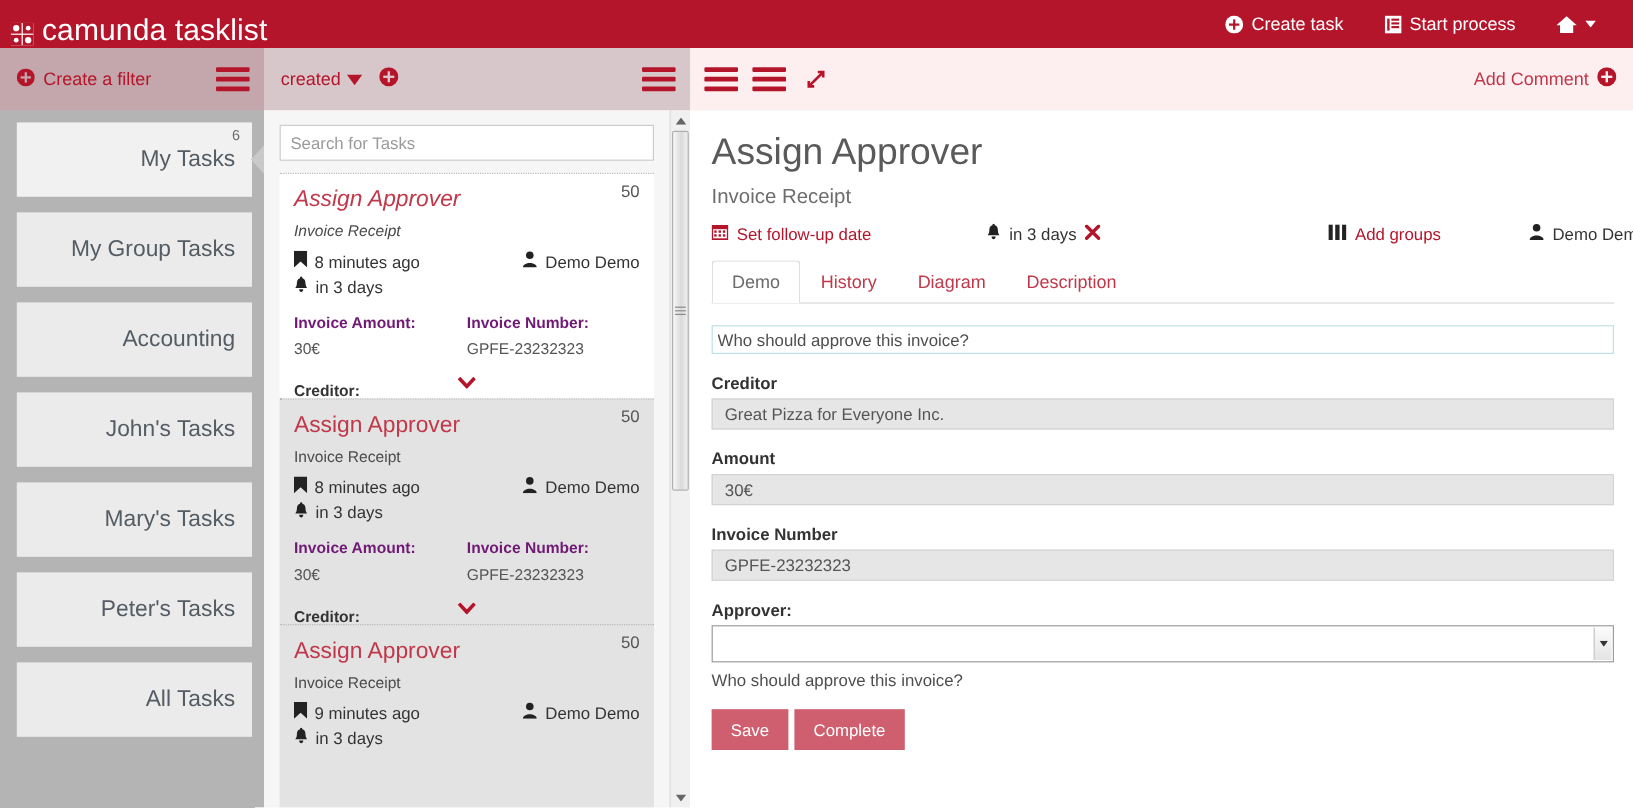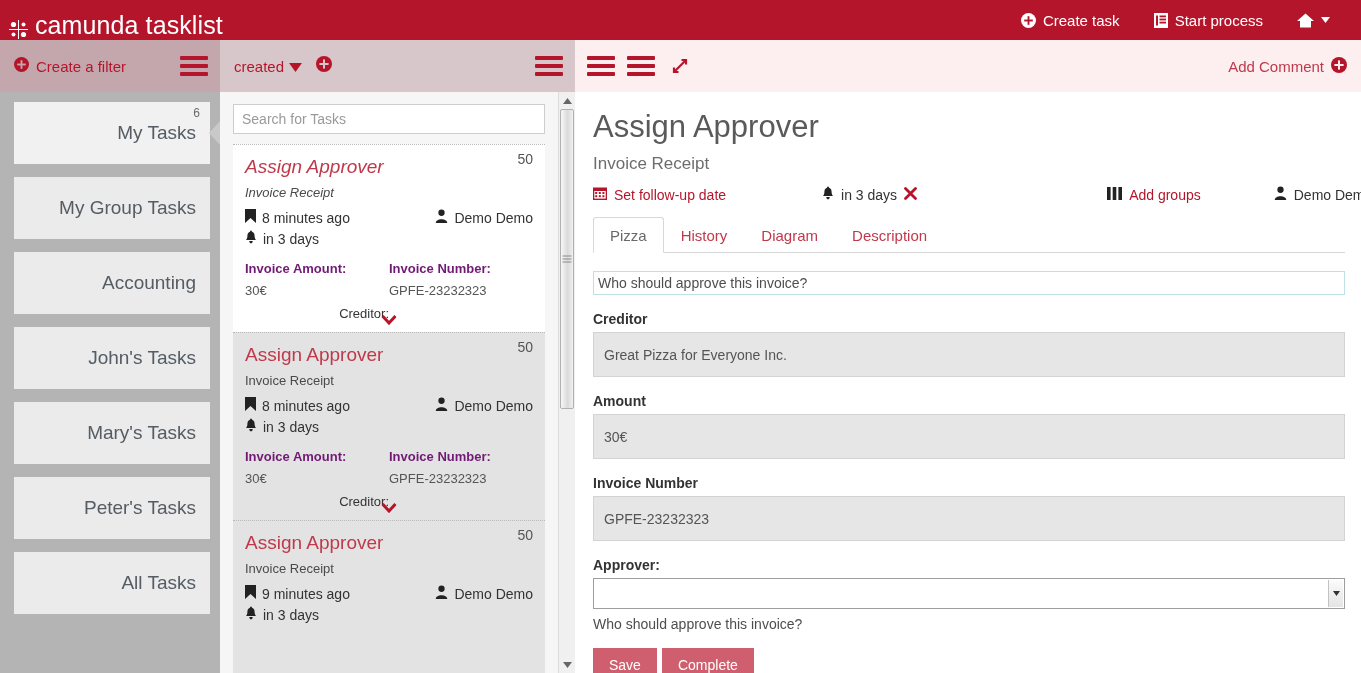--- a/index.html
+++ b/index.html
@@ -100,21 +100,21 @@
   .task-card.active .task-name { font-style: italic; }
   .task-proc { color: #4a4a4a; font-size: 13px; margin-top: 7px; }
   .task-card.active .task-proc { font-style: italic; }
   .task-meta { display: flex; justify-content: space-between; margin-top: 9px; font-size: 14px; color: #333; }
   .task-meta .m { display: flex; align-items: center; gap: 6px; }
   .task-due { display: flex; align-items: center; gap: 6px; font-size: 14px; color: #333; margin-top: 4px; }
   .vars { display: flex; margin-top: 14px; }
   .var-col { width: 50%; }
   .var-key { font-size: 13px; font-weight: bold; color: #701a75; }
   .var-val { font-size: 13px; color: #555; margin-top: 7px; }
-  .var-key2 { font-size: 13px; font-weight: normal; color: #333; margin-top: 8px; text-align: right; }
+  .var-key2 { font-size: 13px; font-weight: bold; color: #333; margin-top: 20px; }
   .card-expand {
     position: absolute; left: 50%; transform: translateX(-50%);
     bottom: 4px; color: #b5152b; cursor: pointer; line-height: 1;
   }
 
   
   .scrollbar { position: absolute; right: 0; top: 52px; width: 17px; bottom: 0; background: #f0f0f0; border-left: 1px solid #dcdcdc; }
   .sb-arrow { height: 17px; display: flex; align-items: center; justify-content: center; cursor: pointer; }
   .sb-track { position: absolute; top: 17px; bottom: 17px; left: 0; right: 0; }
   .sb-thumb {
@@ -160,21 +160,21 @@
   }
 
   .form-area { padding-top: 18px; }
   .fld-desc-top {
     width: 100%; height: 24px; border: 1px solid #bfe0e4; background: #fff;
     font-size: 14px; color: #4e4e4e; padding: 2px 4px; outline: none;
     font-family: "Liberation Sans", sans-serif;
   }
   .flabel { font-size: 14px; font-weight: bold; color: #333; margin: 16px 0 5px 0; }
   .finput {
-    width: 100%; height: 45px; background: #e6e6e6; border: 1px solid #d3d3d3;
+    width: 100%; height: 26px; background: #e6e6e6; border: 1px solid #d3d3d3;
     font-size: 14px; color: #555; padding: 0 10px;
     font-family: "Liberation Sans", sans-serif;
     display: flex; align-items: center;
   }
   .fselect {
     width: 100%; height: 31px; background: #fff; border: 1px solid #9d9d9d;
     position: relative;
   }
   .fselect .arrowbox {
     position: absolute; right: 1px; top: 1px; bottom: 1px; width: 15px;
@@ -581,21 +581,21 @@
             <span>Demo Demo</span>
             <span class="xmark">
               <svg width="13" height="13" viewBox="0 0 13 13">
                 <path d="M1.5 1.5 L11.5 11.5 M11.5 1.5 L1.5 11.5" stroke="#b5152b" stroke-width="2.8" stroke-linecap="round"></path>
               </svg>
             </span>
           </div>
         </div>
 
         <div class="tabs">
-          <div class="tab active">Pizza</div>
+          <div class="tab active">Demo</div>
           <div class="tab">History</div>
           <div class="tab">Diagram</div>
           <div class="tab">Description</div>
         </div>
 
         <div class="form-area">
           <input class="fld-desc-top" type="text" value="Who should approve this invoice?" style="">
 
           <div class="flabel">Creditor</div>
           <div class="finput">Great Pizza for Everyone Inc.</div>

